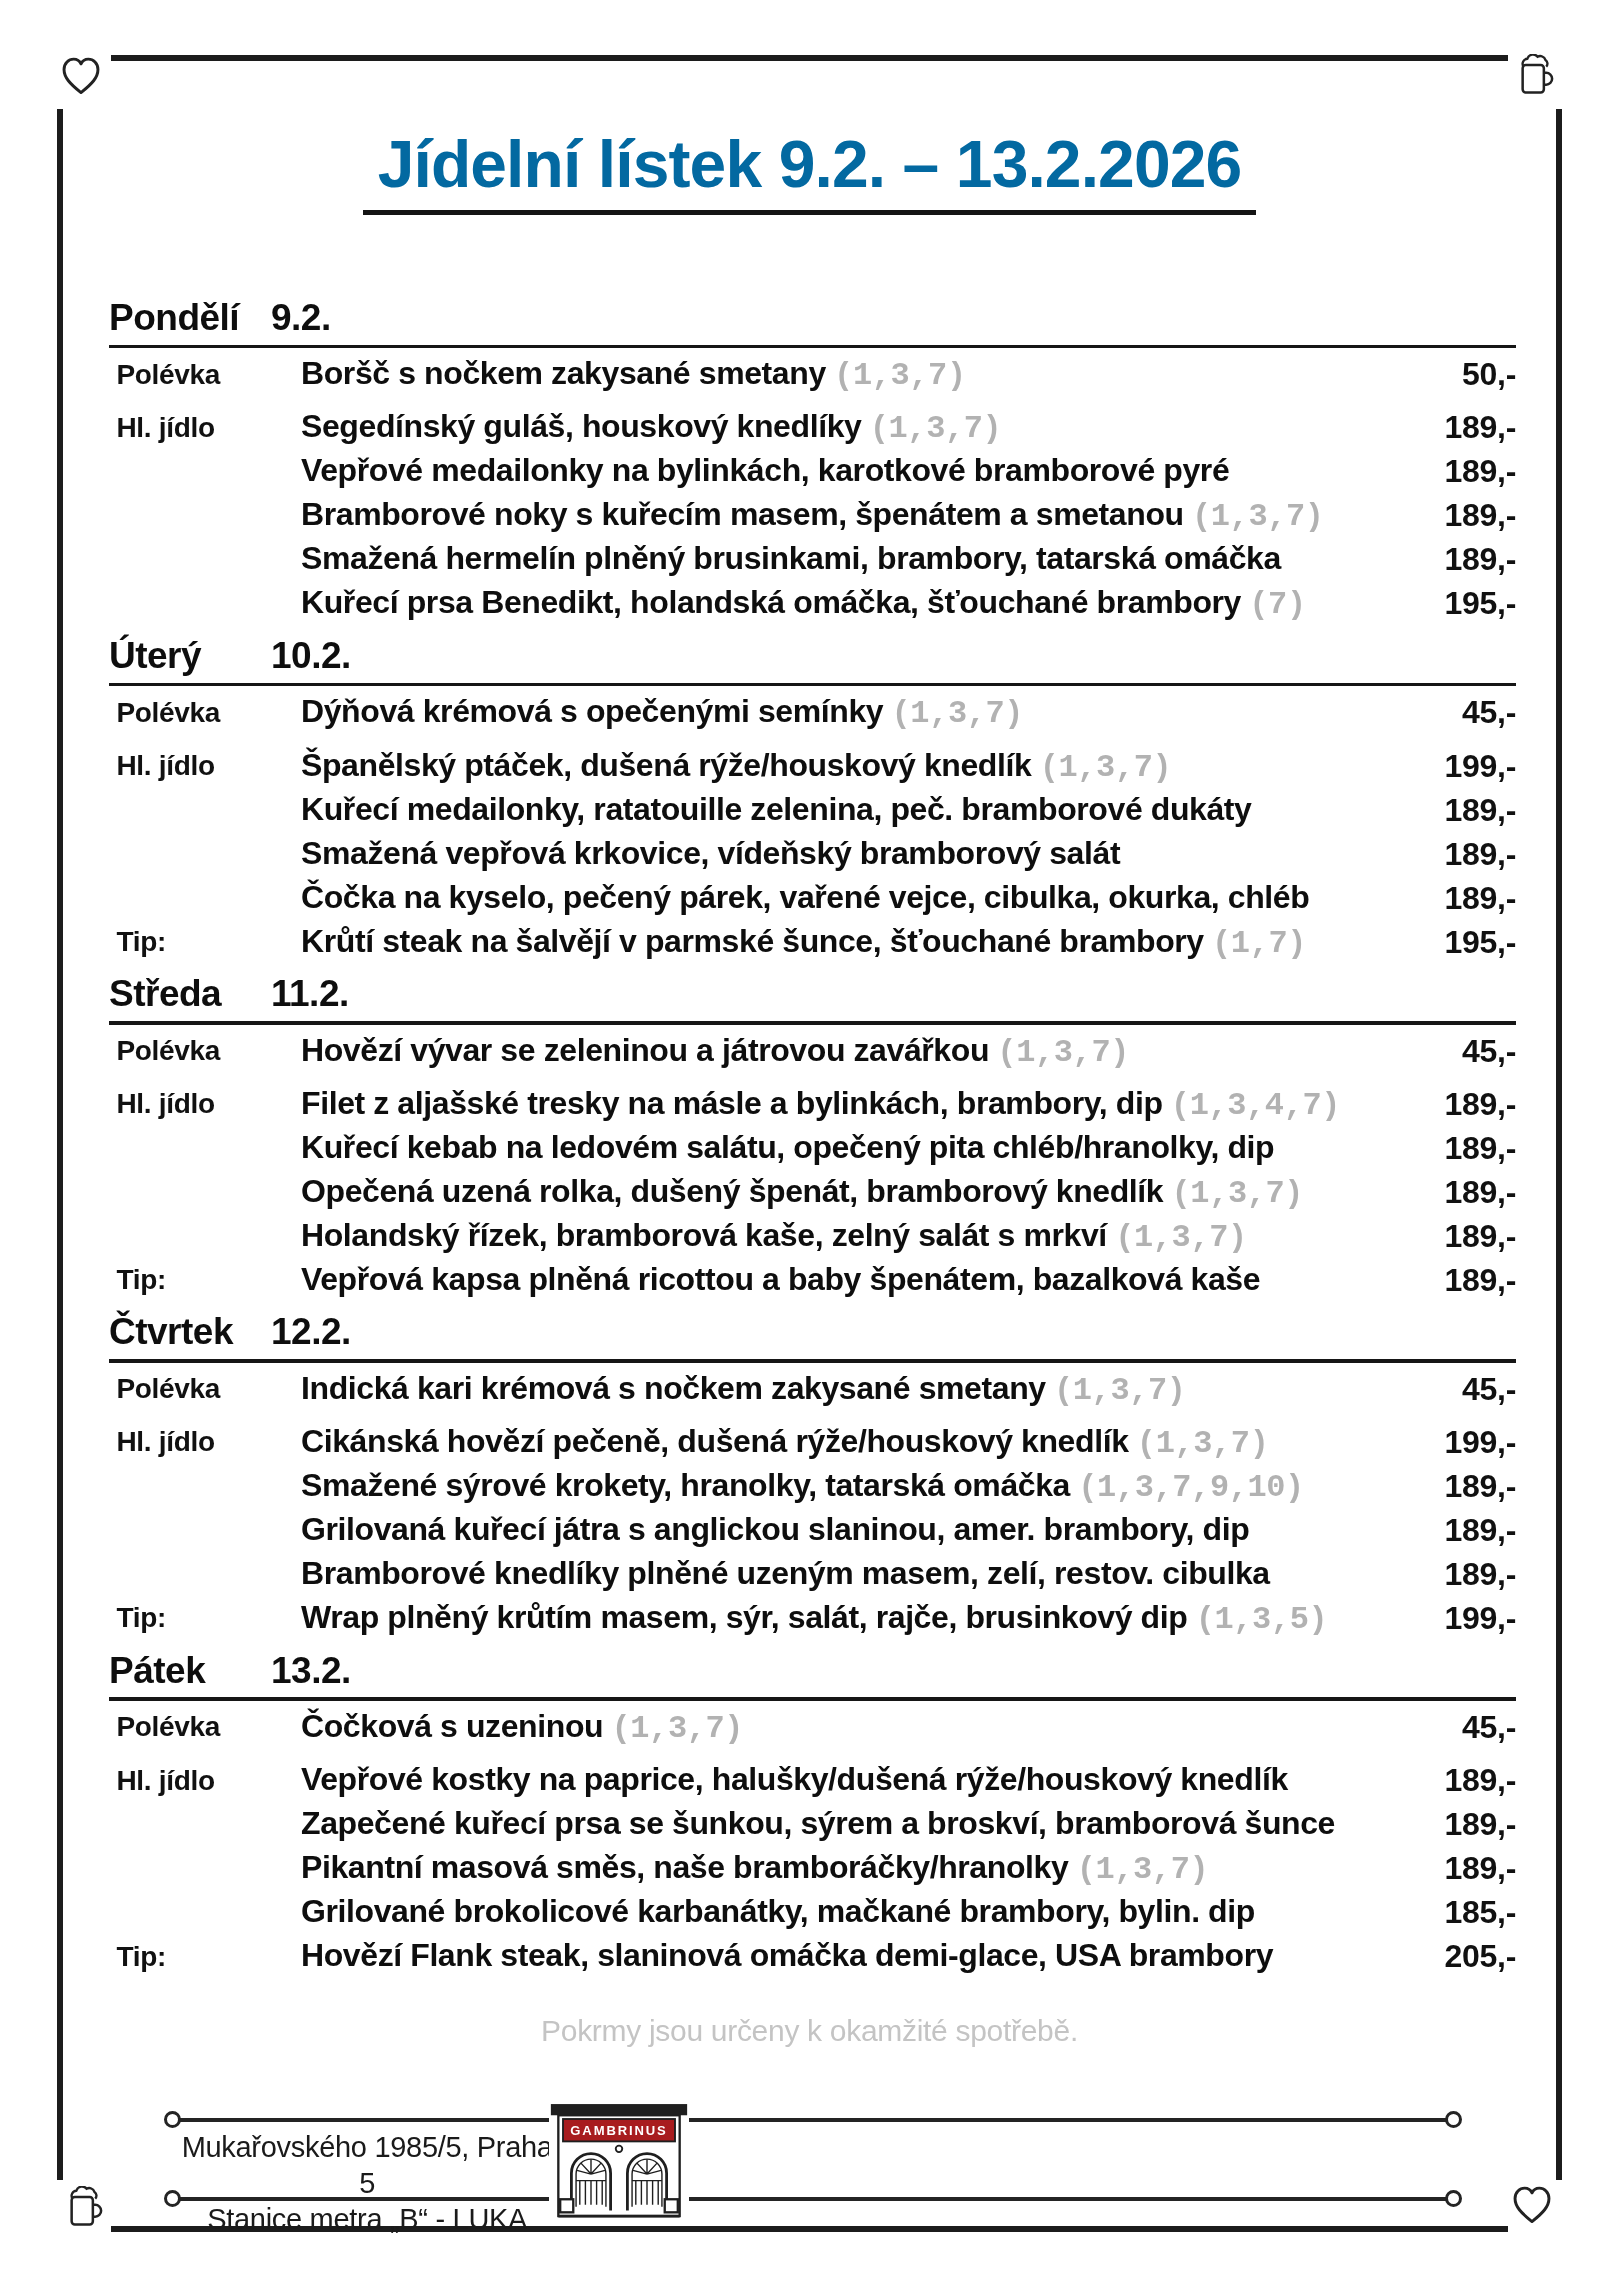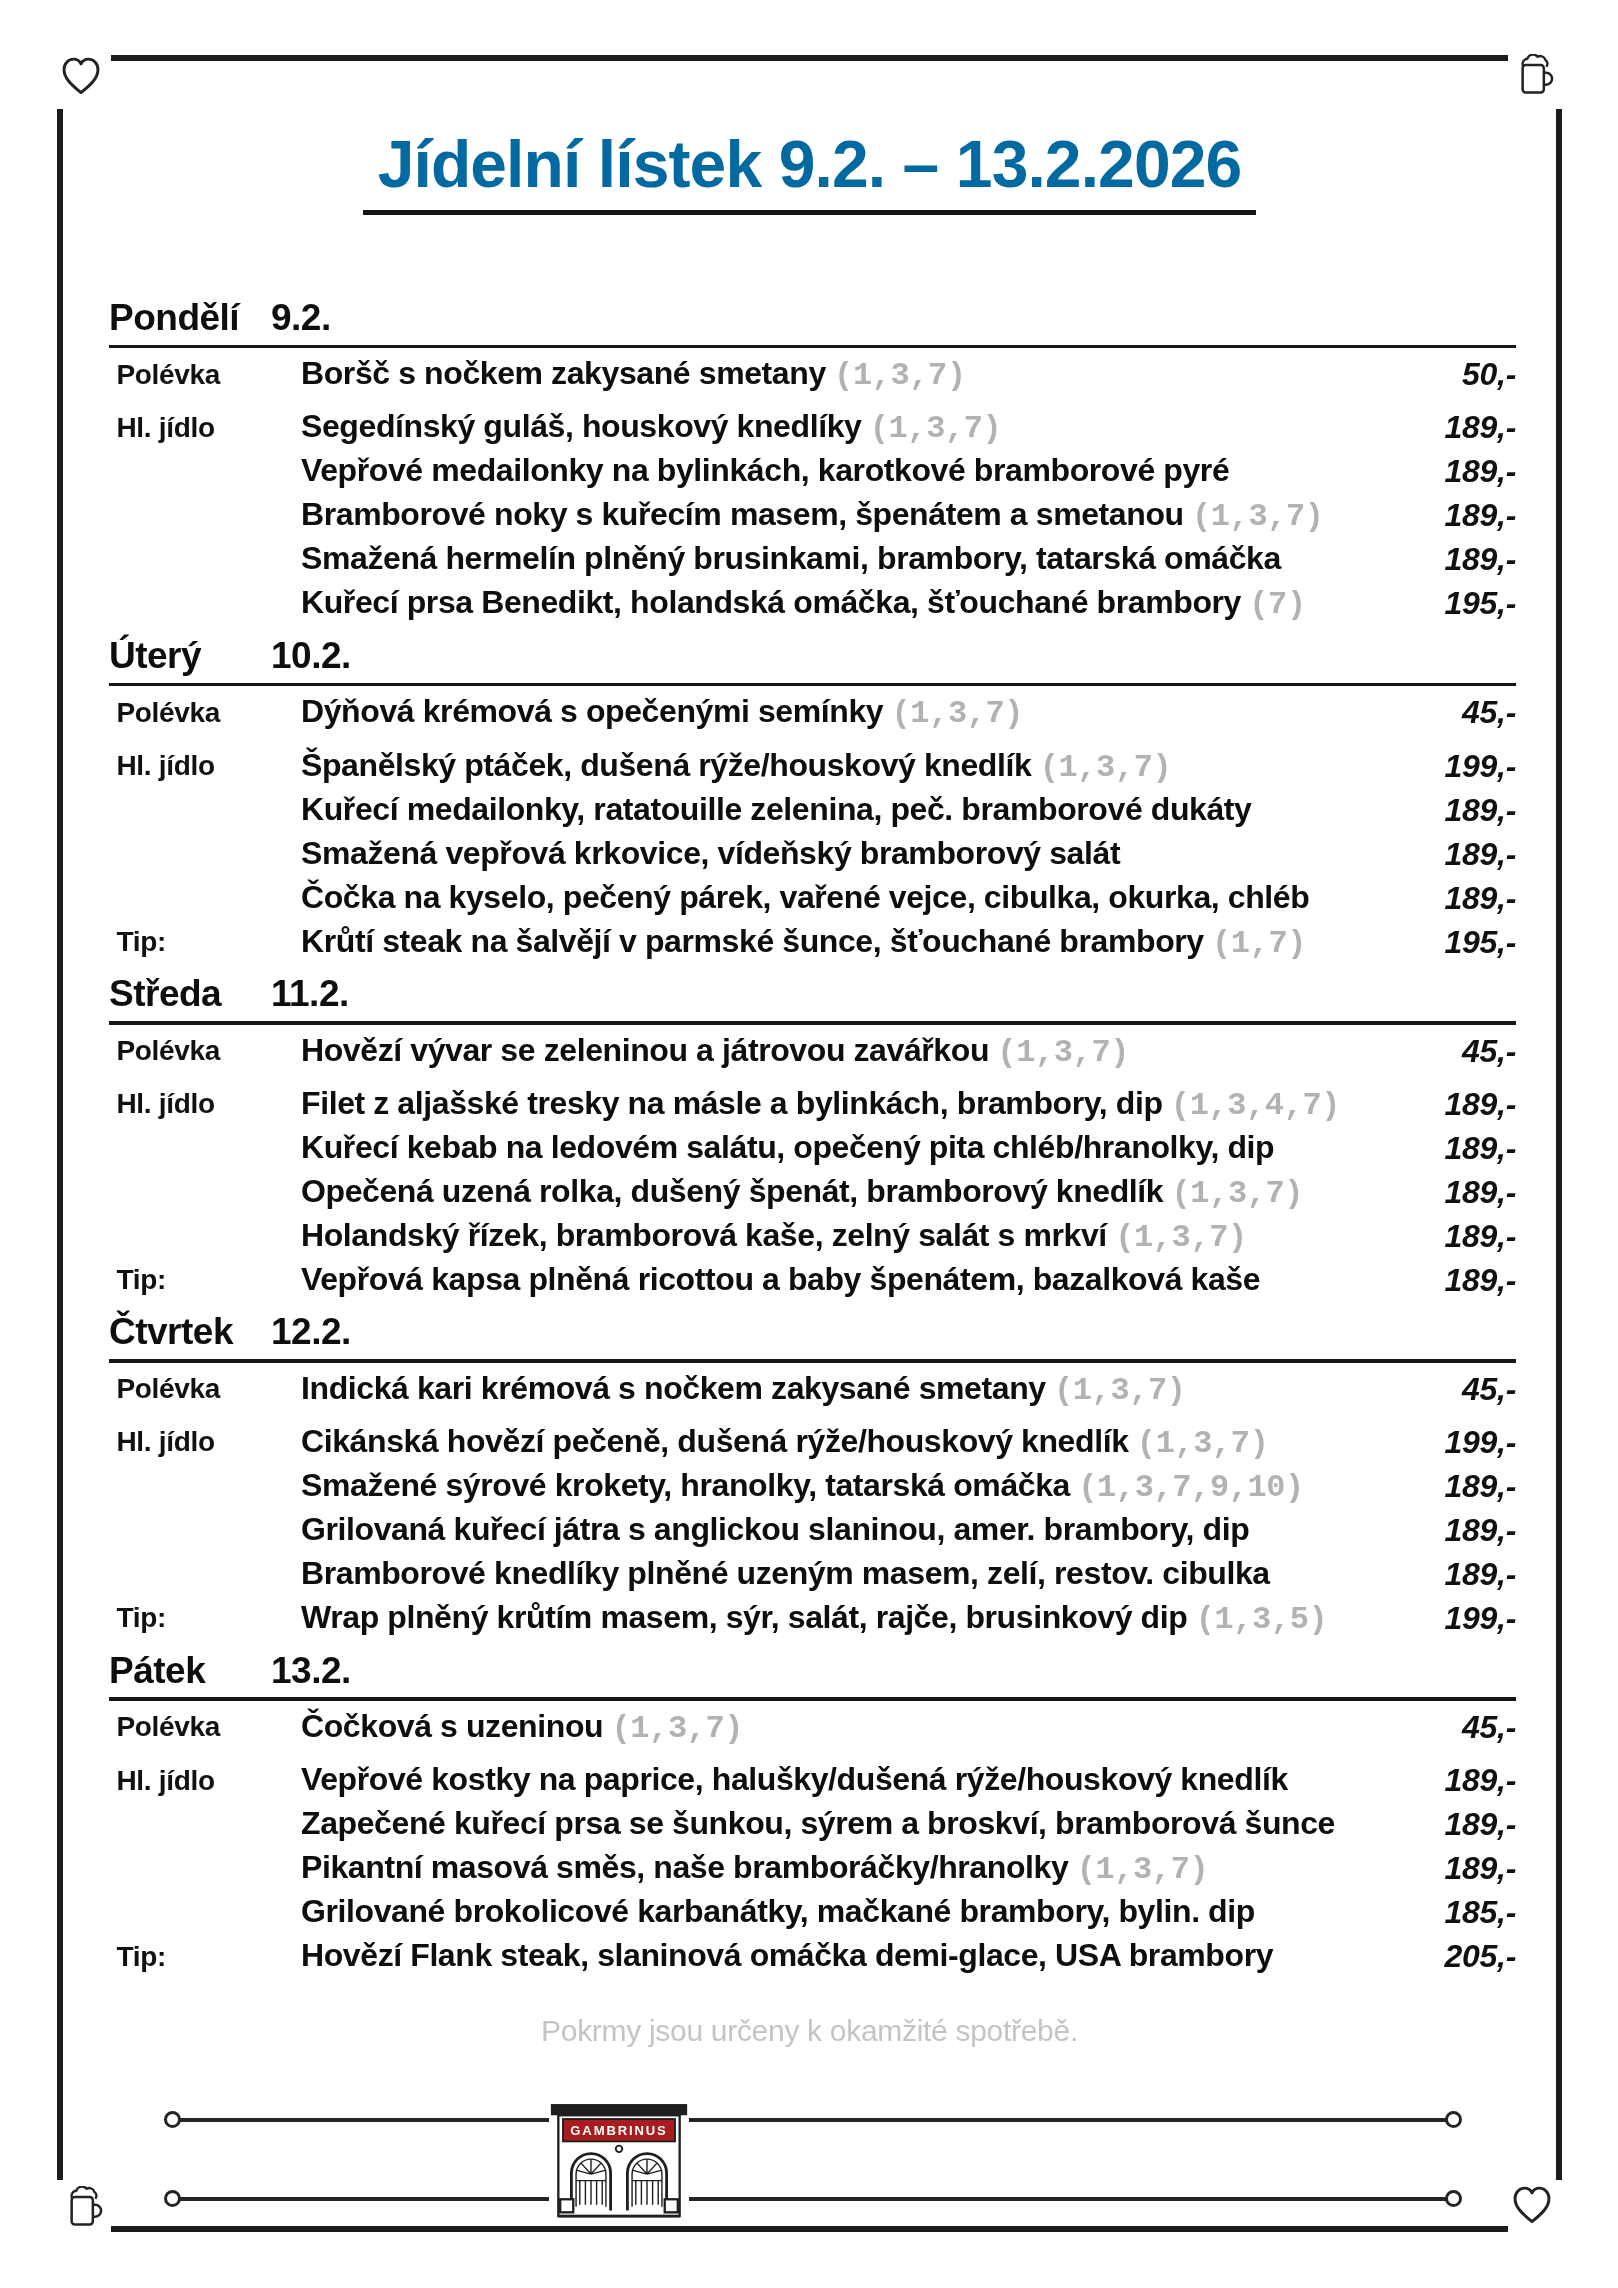--- a/index.html
+++ b/index.html
@@ -33,21 +33,21 @@
   .day{margin-bottom:9.2px;}
   .day-header{font-size:37px;font-weight:700;line-height:41px;letter-spacing:-0.5px;color:#0e0e0e;}
   .day-name{display:inline-block;min-width:162px;}
   .day-rule{height:3.7px;background:#161616;margin:6.5px 0 4.6px 0;}
   .row{display:flex;align-items:center;height:44px;}
   .row.first-main{margin-top:9.2px;}
   .row-label{width:192px;font-size:28px;font-weight:700;padding-left:7.4px;box-sizing:border-box;letter-spacing:-0.3px;}
   .row-dish{flex:1;font-size:32px;font-weight:700;letter-spacing:-0.4px;white-space:nowrap;color:#0e0e0e;}
   .allergens{color:#b2b2b2;font-weight:700;margin-left:8.3px;font-family:Liberation Mono, monospace;}
   .allergens:empty{margin-left:0;}
-  .row-price{width:109px;text-align:right;font-size:32px;font-weight:700;letter-spacing:-0.3px;font-style:italic;}
+  .row-price{width:109px;text-align:right;font-size:32px;font-weight:700;letter-spacing:-0.3px;}
 
   
   .note{position:absolute;left:0;top:2014px;width:100%;text-align:center;
         font-size:30px;color:#c4c4c4;letter-spacing:-0.3px;}
 
   
   .footer{position:absolute;left:164px;top:2107px;width:1298px;height:109px;}
   .pinline{position:absolute;left:6.5px;right:6.5px;height:3.7px;background:#242424;}
   .pinline.top{top:11px;}
   .pinline.bot{top:90px;}
@@ -325,20 +325,24 @@
 
 <div class="footer">
   <div class="pinline top">
     <span class="ring left"></span>
     <span class="ring right"></span>
   </div>
   <div class="pinline bot">
     <span class="ring left"></span>
     <span class="ring right"></span>
   </div>
+  <div class="address">
+    <div>Mukařovského 1985/5, Praha 5</div>
+    <div>Stanice metra „B“ - LUKA</div>
+  </div>
   <div class="logo">
     <svg viewBox="0 0 150 126">
       <rect x="2" y="2" width="146" height="12" fill="#1f1f1f"></rect>
       <rect x="10" y="14" width="130" height="108" fill="#ffffff" stroke="#1f1f1f" stroke-width="2.5"></rect>
       <rect x="15" y="18" width="120" height="24" fill="#a81c1e" stroke="#1f1f1f" stroke-width="2"></rect>
       <text x="75" y="35" text-anchor="middle" font-family="Liberation Sans, sans-serif" font-size="14" font-weight="bold" fill="#ffffff" letter-spacing="2">GAMBRINUS</text>
       <circle cx="75" cy="50" r="3.5" fill="none" stroke="#1f1f1f" stroke-width="2"></circle>
 
       <path d="M24 116 V76 a21 21 0 0 1 42 0 V116" fill="none" stroke="#1f1f1f" stroke-width="3"></path>
       <path d="M29 112 V77 a16 16 0 0 1 32 0 V112" fill="none" stroke="#1f1f1f" stroke-width="1.5"></path>

